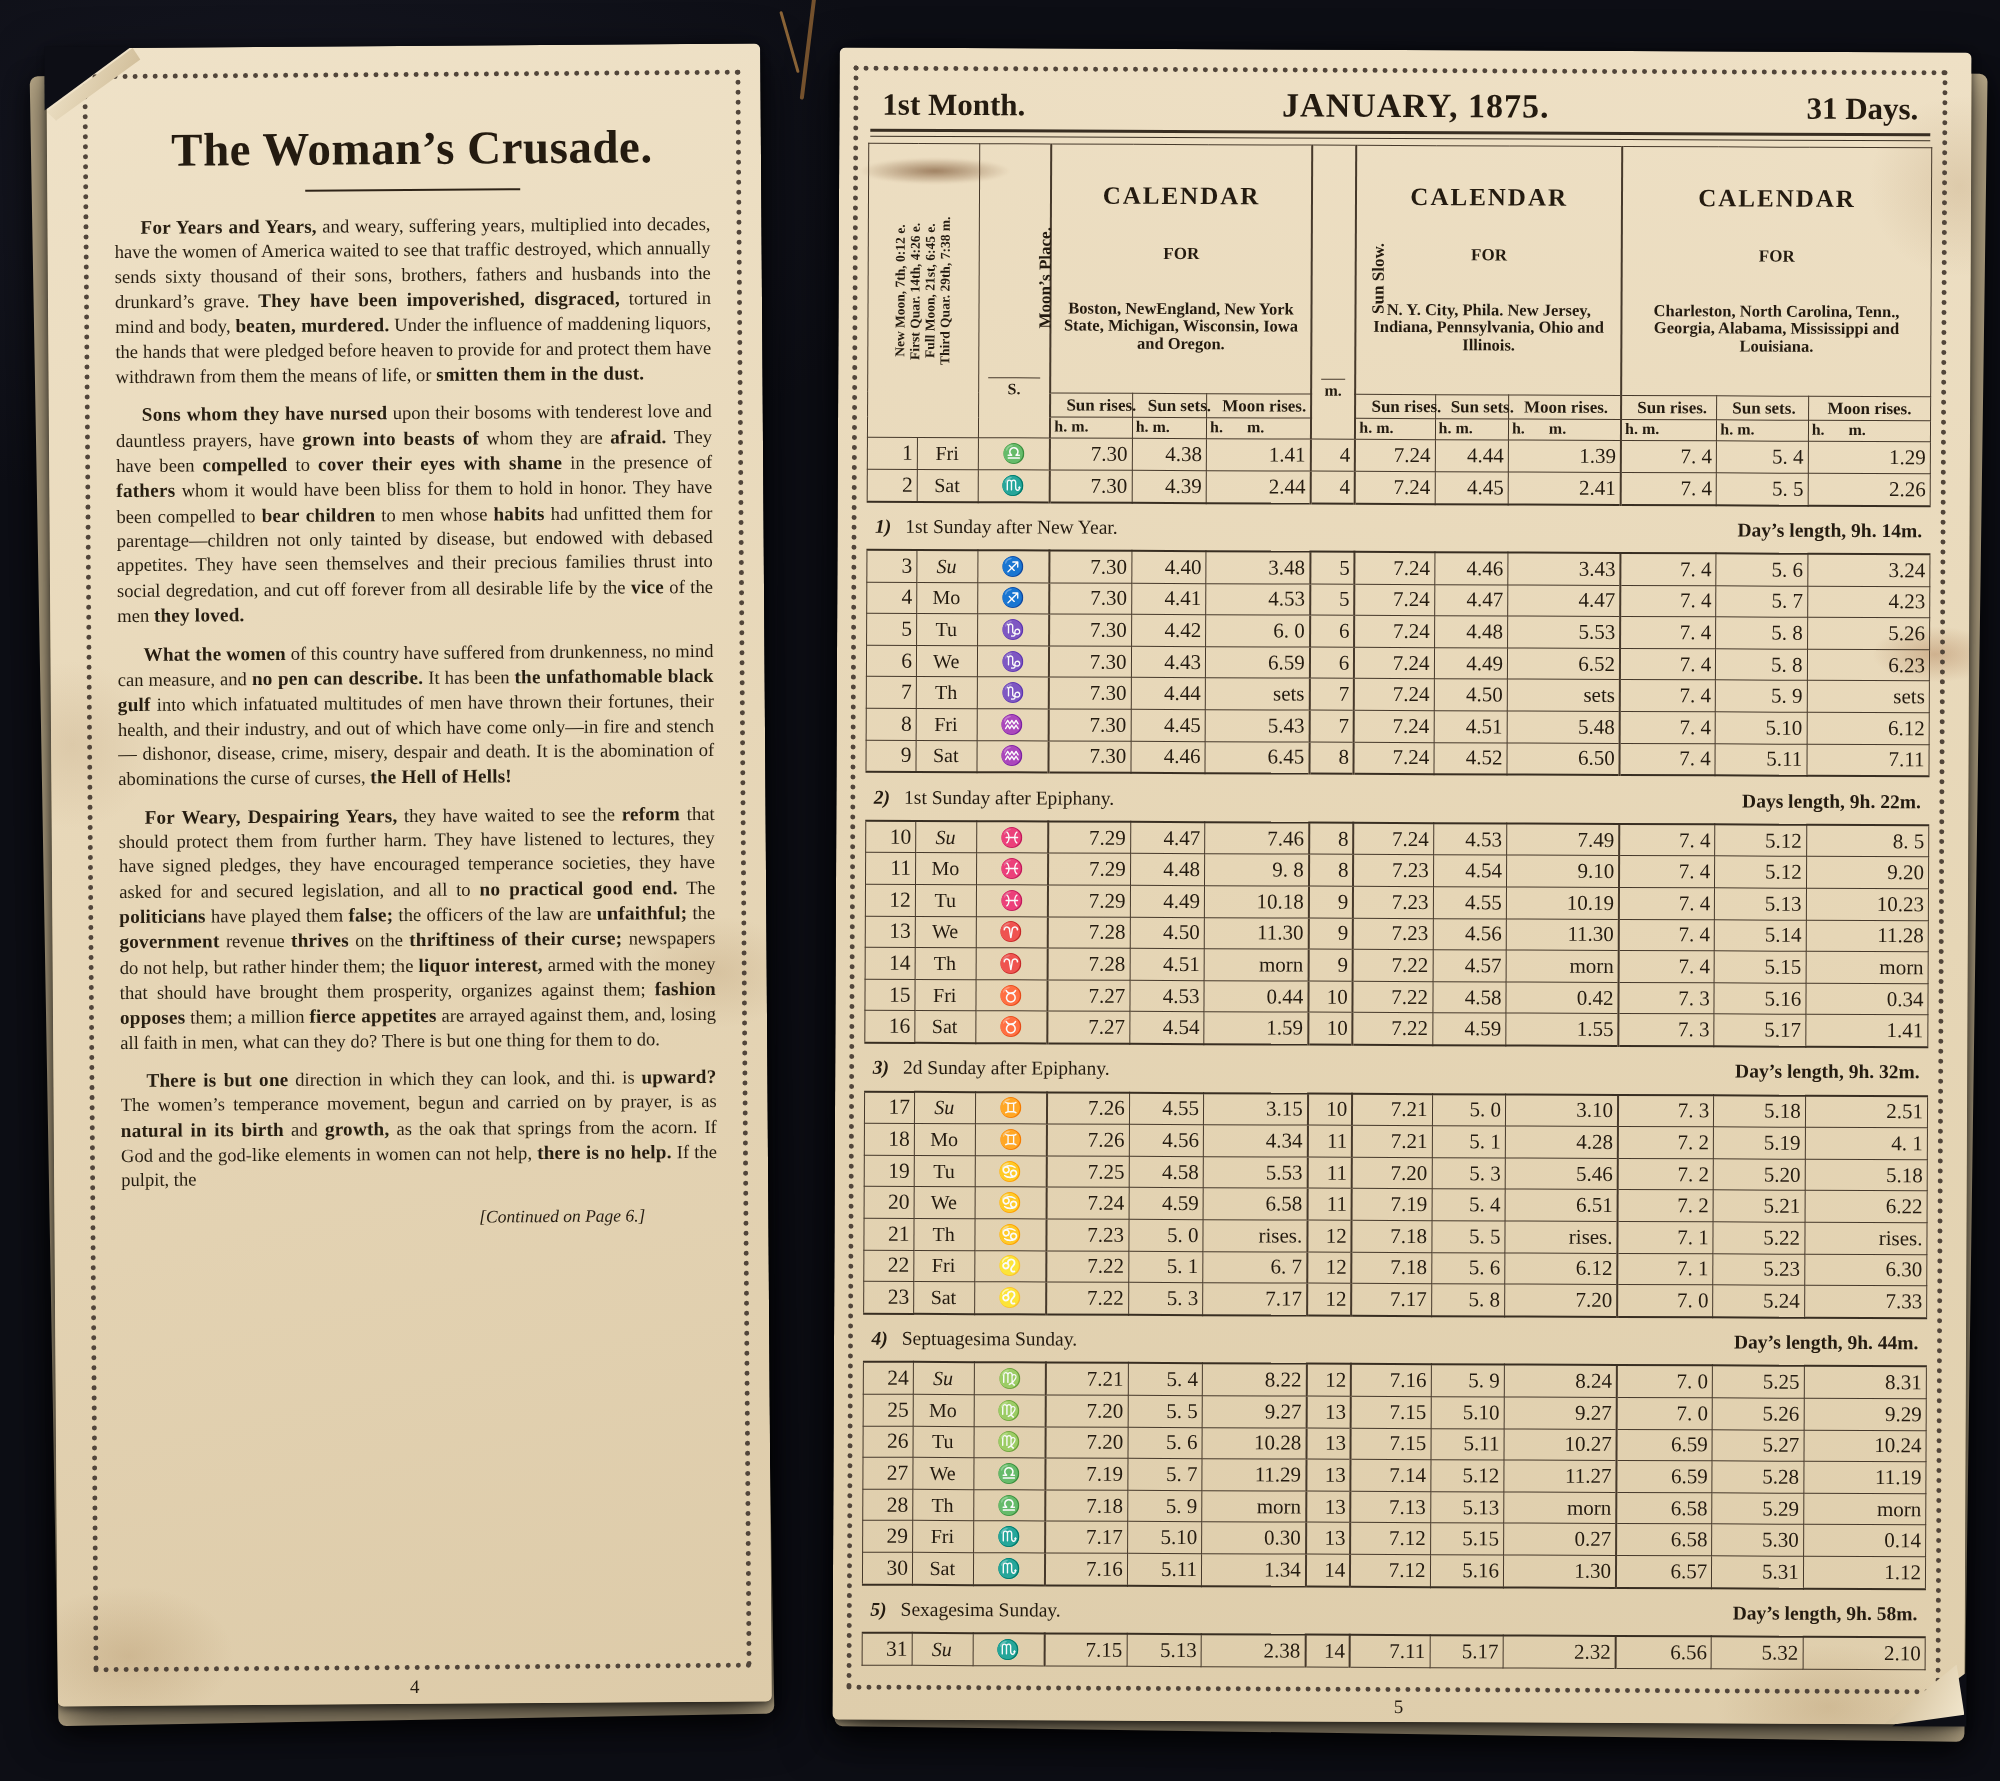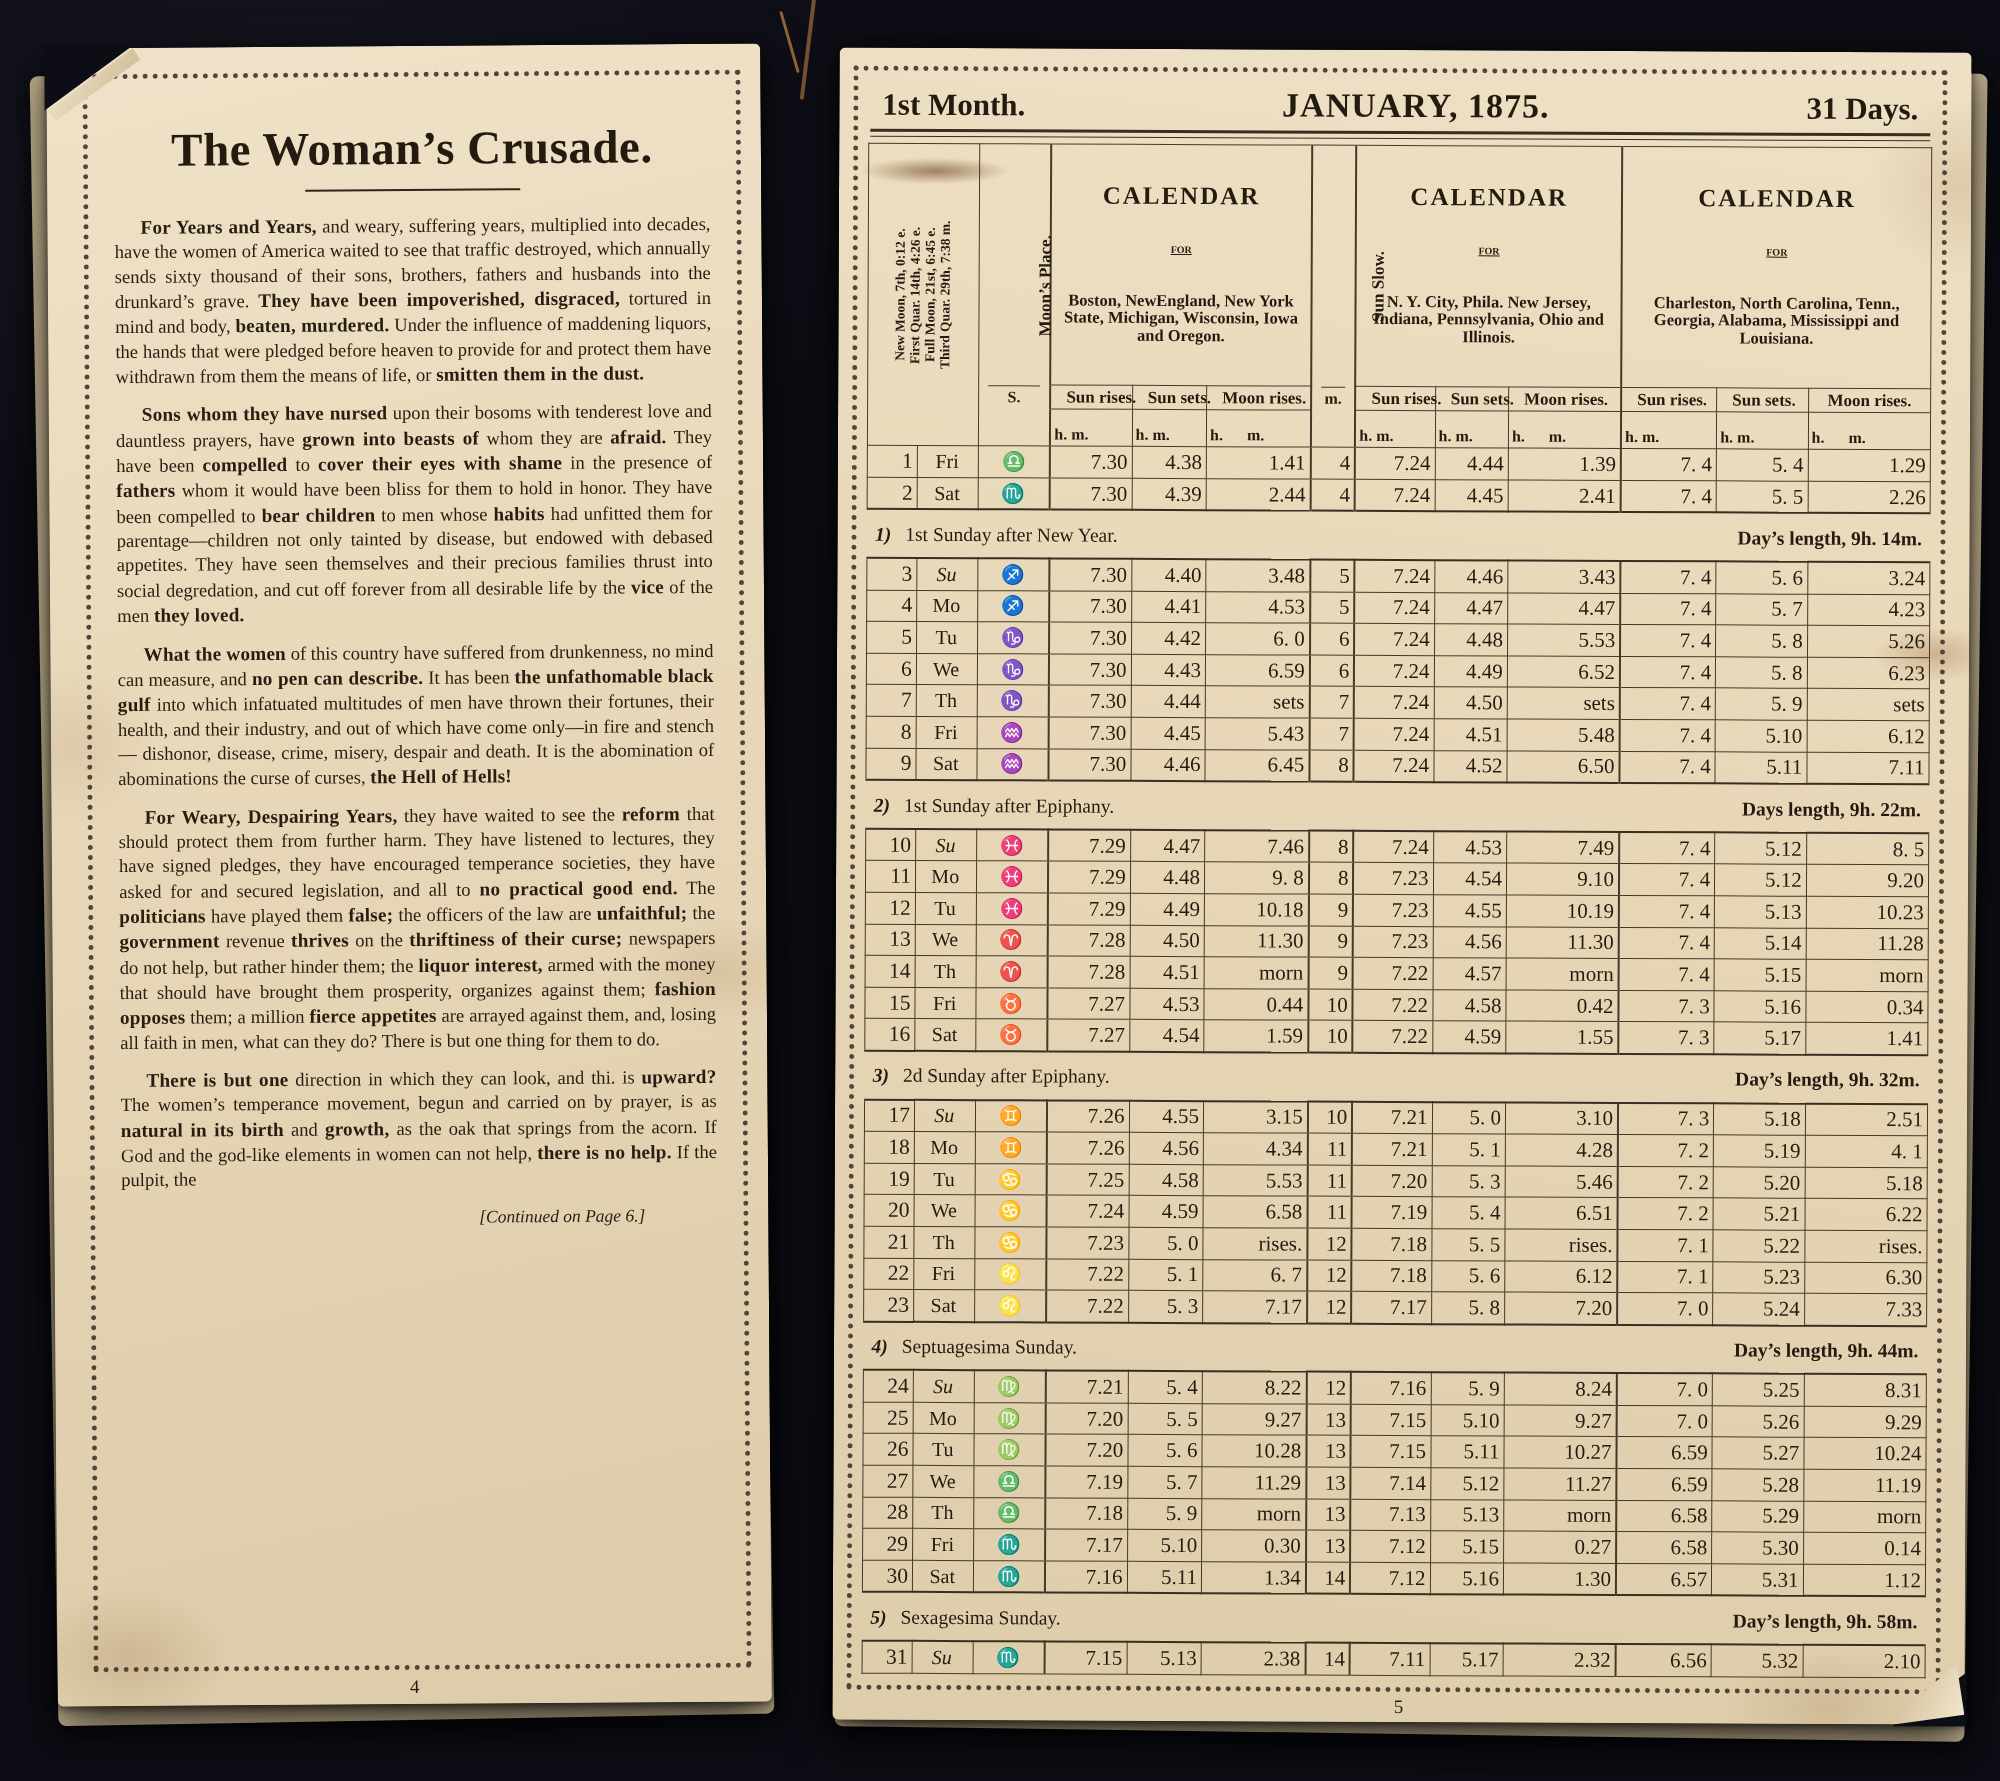--- a/index.html
+++ b/index.html
@@ -62,24 +62,24 @@
   .almanac th,.almanac td{border:1.4px solid #46392b;white-space:pre;color:#241b10;}
   .almanac .hl{border-left-width:2.6px;}
   .almanac .c-slow,.almanac .th-slow{border-left-width:2.6px;border-right-width:2.6px;}
   thead th{vertical-align:bottom;padding:2px 1px;font-weight:bold;}
   .th-phases{vertical-align:middle;}
   .phases-wrap{display:flex;justify-content:center;gap:1px;height:180px;}
   .vtext{writing-mode:vertical-rl;transform:rotate(180deg);font-size:13.5px;font-weight:bold;line-height:1.05;}
   .th-place .vtext,.th-slow .vtext{font-size:17px;height:150px;}
   .small-unit{display:block;font-size:16px;border-top:1.2px solid #46392b;margin:3px 8px 1px;padding-top:2px;}
   .cal-title{font-size:25px;font-weight:bold;letter-spacing:2px;text-align:center;line-height:1;}
-  .cal-for{font-size:10px;font-weight:bold;text-align:center;line-height:1.15;text-decoration:underline;}
+  .cal-for{font-size:17px;font-weight:bold;text-align:center;line-height:1.15;}
   .cal-region{font-size:16.5px;font-weight:bold;text-align:center;line-height:1.08;white-space:normal;padding:0 2px 2px;}
   .th-sub{font-size:17px;white-space:normal;line-height:1.02;text-align:center;padding:3px 15px;}
-  .th-unit{font-size:16px;text-align:left;padding:16px 3px 2px;border-bottom:2.4px solid #382e22;}
+  .th-unit{font-size:16px;text-align:left;padding:0 3px 2px;border-bottom:2.4px solid #382e22;}
   tbody td{height:30.6px;font-size:21px;padding:0 4px;}
   .c-day{text-align:right;font-size:21.5px;}
   .c-dow{text-align:center;padding-left:3px;font-size:20px;}
   .sunday{font-style:italic;}
   .c-zod{text-align:center;font-size:19px;}
   .c-n,.c-m{text-align:right;}
   .c-slow{text-align:right;}
   .note-row td{border-top:2.4px solid #382e22;border-bottom:2.4px solid #382e22;border-left:none;border-right:none;
     font-size:19.5px;padding:9px 8px 7px;text-align:left;white-space:normal;}
   .note-num{font-style:italic;font-weight:bold;padding-right:14px;}

